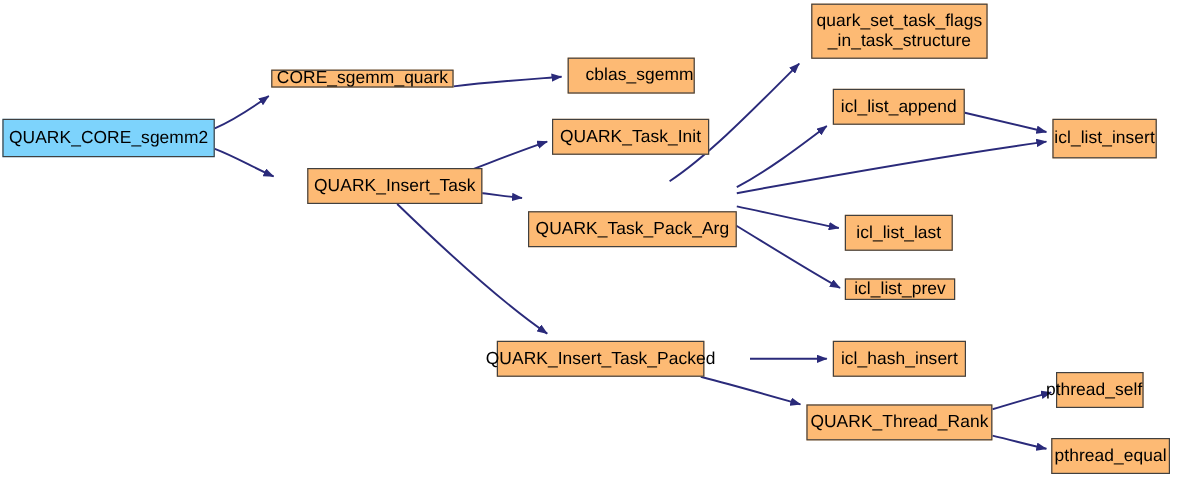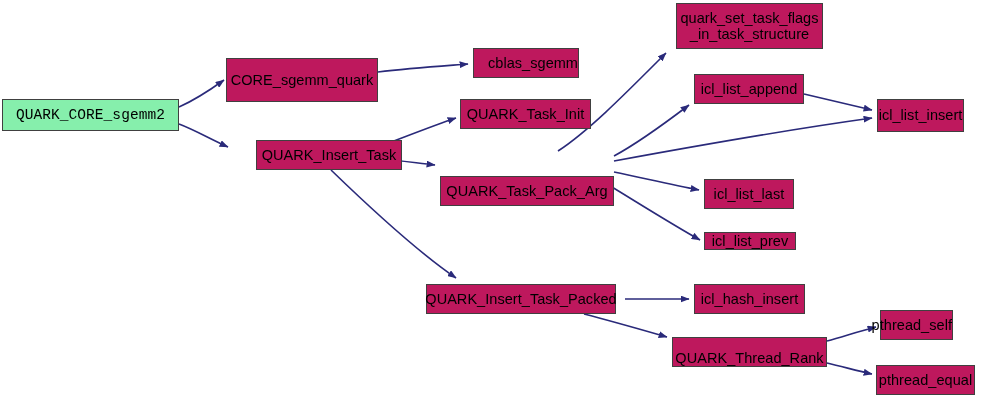--- a/index.html
+++ b/index.html
@@ -24,31 +24,30 @@
     pointer-events: none;
   }
   .node {
     position: absolute;
     box-sizing: border-box;
     display: flex;
     align-items: center;
     justify-content: center;
     text-align: center;
     border: 1px solid #404040;
-    background: #be185d;
+    background: #fdba74;
     color: #000000;
     font-size: 14.5px;
     line-height: 1.12;
     letter-spacing: 0.05px;
     white-space: pre-line;
     z-index: 3;
   }
   .node.root {
-    background: #86efac;
-    font-family: Liberation Mono, monospace;
+    background: #7dd3fc;
   }
 </style>
 </head>
 <body>
 
 <div id="canvas">
 
   <svg id="edge-layer" viewBox="0 0 984 400" xmlns="http://www.w3.org/2000/svg">
     <defs>
       <marker id="arrowhead" markerWidth="9" markerHeight="7" refX="8.4" refY="3.5" orient="auto" markerUnits="userSpaceOnUse">
@@ -70,31 +69,31 @@
         <path d="M 804,94 C 830,100 855,106 872,110" fill="none" stroke="#2a2a7a" stroke-width="1.6" marker-end="url(#arrowhead)"></path>
         <path d="M 625,299 C 648,299 668,299 689,299" fill="none" stroke="#2a2a7a" stroke-width="1.6" marker-end="url(#arrowhead)"></path>
         <path d="M 584,314 C 615,322 646,331 667,337" fill="none" stroke="#2a2a7a" stroke-width="1.6" marker-end="url(#arrowhead)"></path>
         <path d="M 827,341 C 845,336 860,331 876,327" fill="none" stroke="#2a2a7a" stroke-width="1.6" marker-end="url(#arrowhead)"></path>
         <path d="M 827,363 C 844,367 858,371 872,374" fill="none" stroke="#2a2a7a" stroke-width="1.6" marker-end="url(#arrowhead)"></path>
       </g>
   </svg>
 
   <div id="nodes-group">
       <div class="node root" style="left: 2px; top: 99px; width: 177px; height: 32px;"><span>QUARK_CORE_sgemm2</span></div>
-      <div class="node" style="left: 226px; top: 58px; width: 152px; height: 44px; justify-content: center;"><span>CORE_sgemm_quark</span></div>
+      <div class="node" style="left: 226px; top: 58px; width: 152px; height: 15px; justify-content: center;"><span>CORE_sgemm_quark</span></div>
       <div class="node" style="left: 232px; top: 140px; width: 146px; height: 30px; margin-left: 24px;"><span>QUARK_Insert_Task</span></div>
       <div class="node" style="left: 473px; top: 48px; width: 106px; height: 30px; justify-content: flex-end;"><span>cblas_sgemm</span></div>
       <div class="node" style="left: 460px; top: 99px; width: 131px; height: 30px;"><span>QUARK_Task_Init</span></div>
       <div class="node" style="left: 440px; top: 151px; width: 174px; height: 30px; margin-top: 25px;"><span>QUARK_Task_Pack_Arg</span></div>
       <div class="node" style="left: 676px; top: 3px; width: 147px; height: 46px;"><span>quark_set_task_flags
 _in_task_structure</span></div>
       <div class="node" style="left: 694px; top: 74px; width: 110px; height: 30px;"><span>icl_list_append</span></div>
       <div class="node" style="left: 877px; top: 99px; width: 87px; height: 33px;"><span>icl_list_insert</span></div>
       <div class="node" style="left: 704px; top: 179px; width: 90px; height: 30px;"><span>icl_list_last</span></div>
       <div class="node" style="left: 704px; top: 232px; width: 92px; height: 18px;"><span>icl_list_prev</span></div>
-      <div class="node" style="left: 426px; top: 284px; width: 190px; height: 30px;"><span>QUARK_Insert_Task_Packed</span></div>
+      <div class="node" style="left: 414px; top: 284px; width: 173px; height: 30px;"><span>QUARK_Insert_Task_Packed</span></div>
       <div class="node" style="left: 694px; top: 284px; width: 111px; height: 30px;"><span>icl_hash_insert</span></div>
-      <div class="node" style="left: 672px; top: 337px; width: 155px; height: 30px; align-items: flex-end;"><span>QUARK_Thread_Rank</span></div>
+      <div class="node" style="left: 672px; top: 337px; width: 155px; height: 30px;"><span>QUARK_Thread_Rank</span></div>
       <div class="node" style="left: 880px; top: 310px; width: 73px; height: 30px; justify-content: flex-end;"><span>pthread_self</span></div>
       <div class="node" style="left: 876px; top: 365px; width: 99px; height: 30px;"><span>pthread_equal</span></div>
     </div>
 
 </div>
 
 </body></html>

